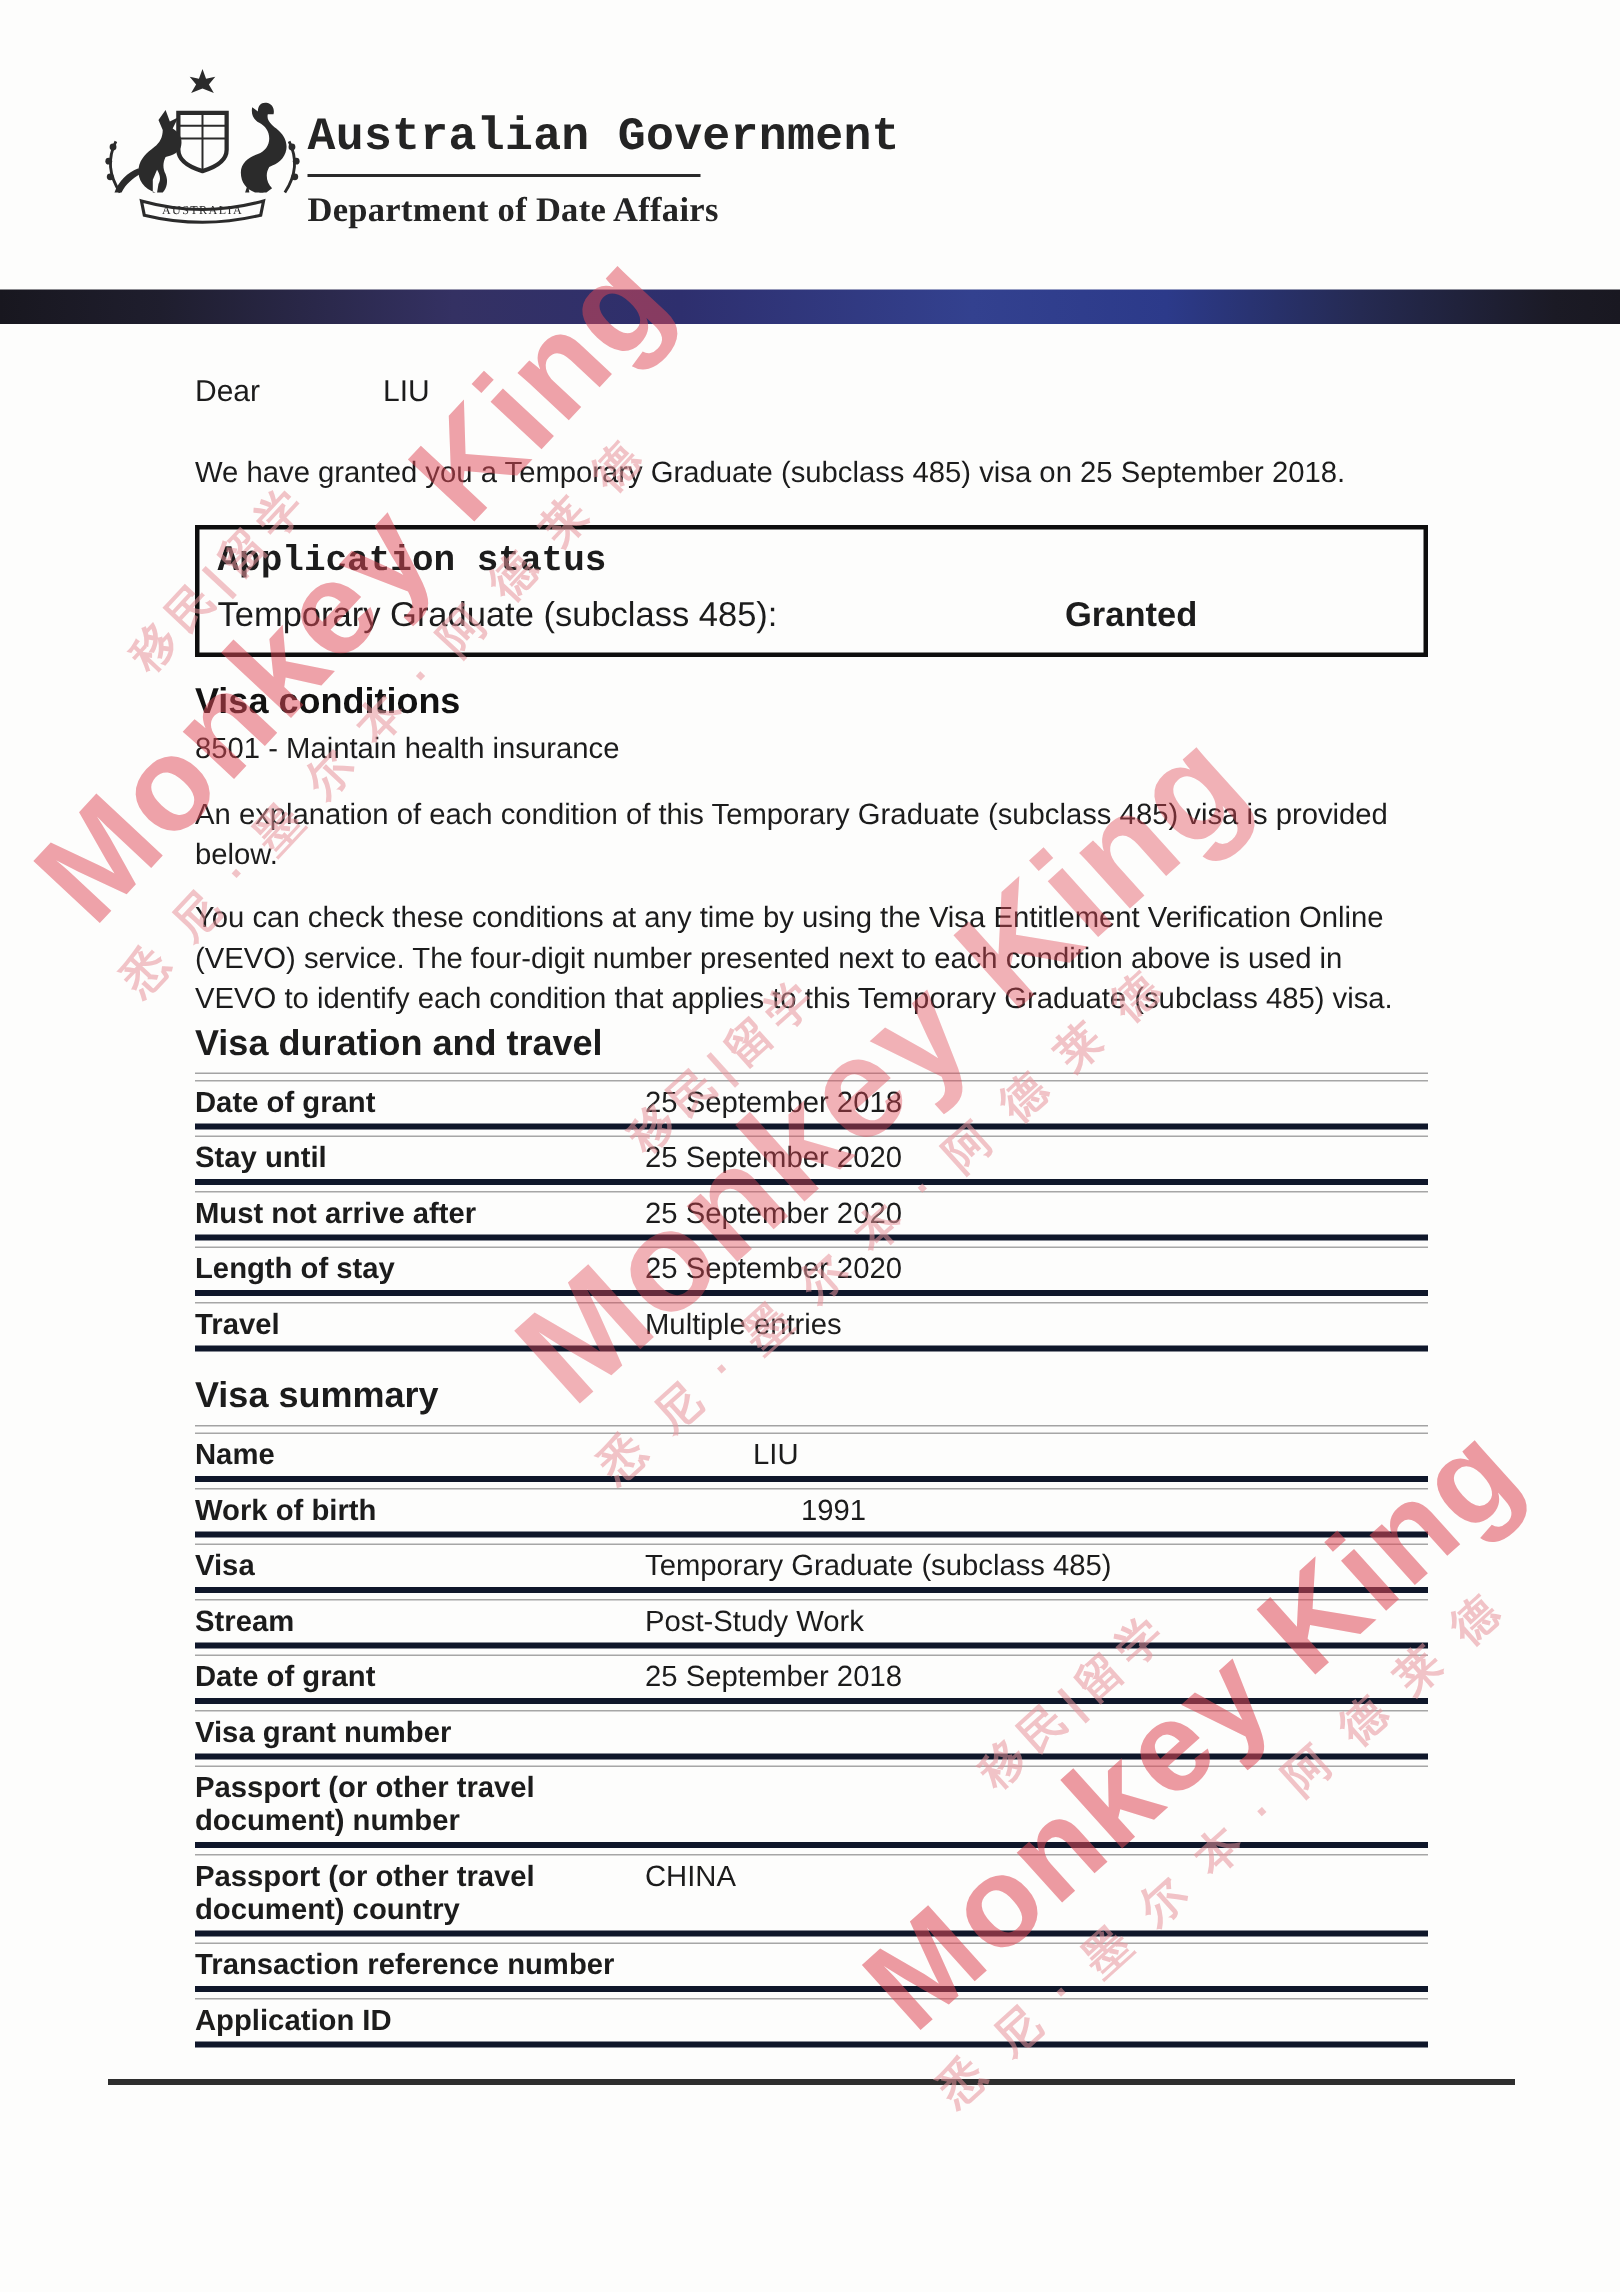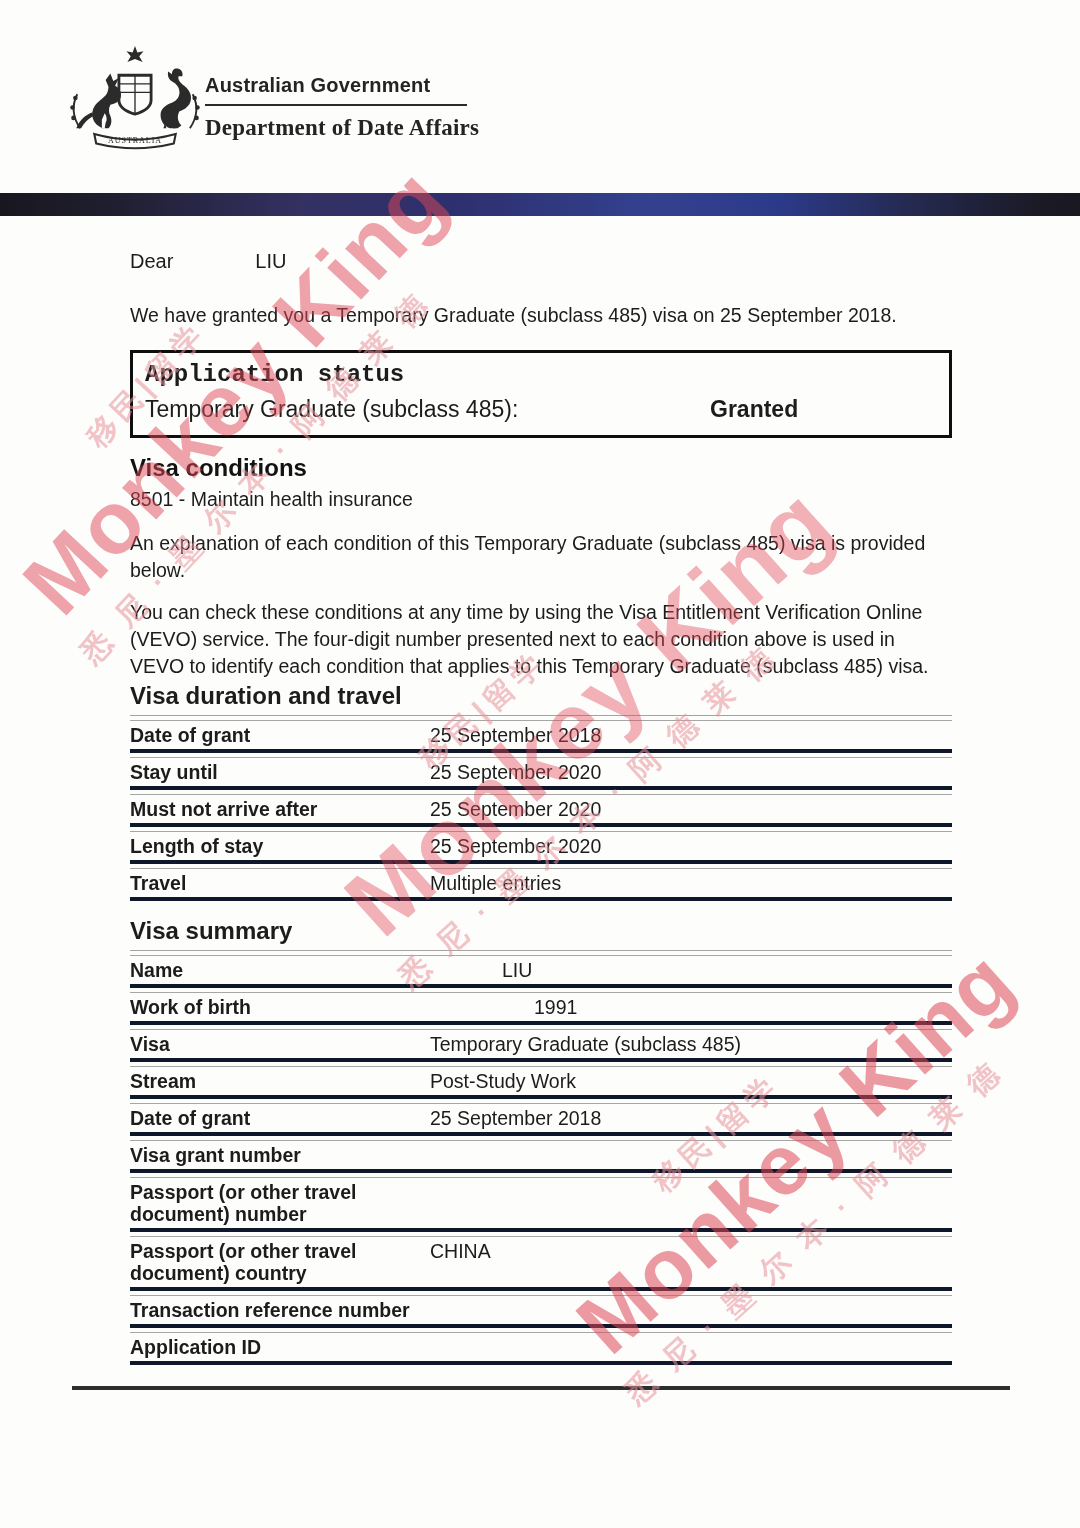--- a/index.html
+++ b/index.html
@@ -6,21 +6,21 @@
   body {
     width:1080px; height:1528px; position:relative;
     background:#fdfdfc; overflow:hidden;
     font-family:"Liberation Sans", sans-serif;
     color:#1c1c1c;
   }
 
   
   .crest { position:absolute; left:64px; top:42px; width:142px; height:112px; }
   .header-text { position:absolute; left:205px; top:74px; }
-  .gov-title { font-family:Liberation Sans, sans-serif; font-weight:bold; font-size:20px; color:#242424; letter-spacing:0.2px; }
+  .gov-title { font-family:Liberation Mono, monospace; font-weight:bold; font-size:31px; color:#242424; letter-spacing:0.2px; }
   .gov-rule { width:262px; height:2px; background:#2a2a2a; margin-top:7px; }
   .dept-title { font-family:"Liberation Serif", serif; font-weight:bold; font-size:23px; color:#242424; margin-top:9px; letter-spacing:0.2px; }
 
   
   .divider-bar {
     position:absolute; left:0; top:193px; width:1080px; height:23px;
     background:linear-gradient(90deg,
       #18171f 0%, #1f1e2e 10%, #343163 28%, #2e2f6e 42%,
       #33418f 60%, #2c3a8a 72%, #252a52 84%, #1b1a25 96%, #191821 100%);
   }

